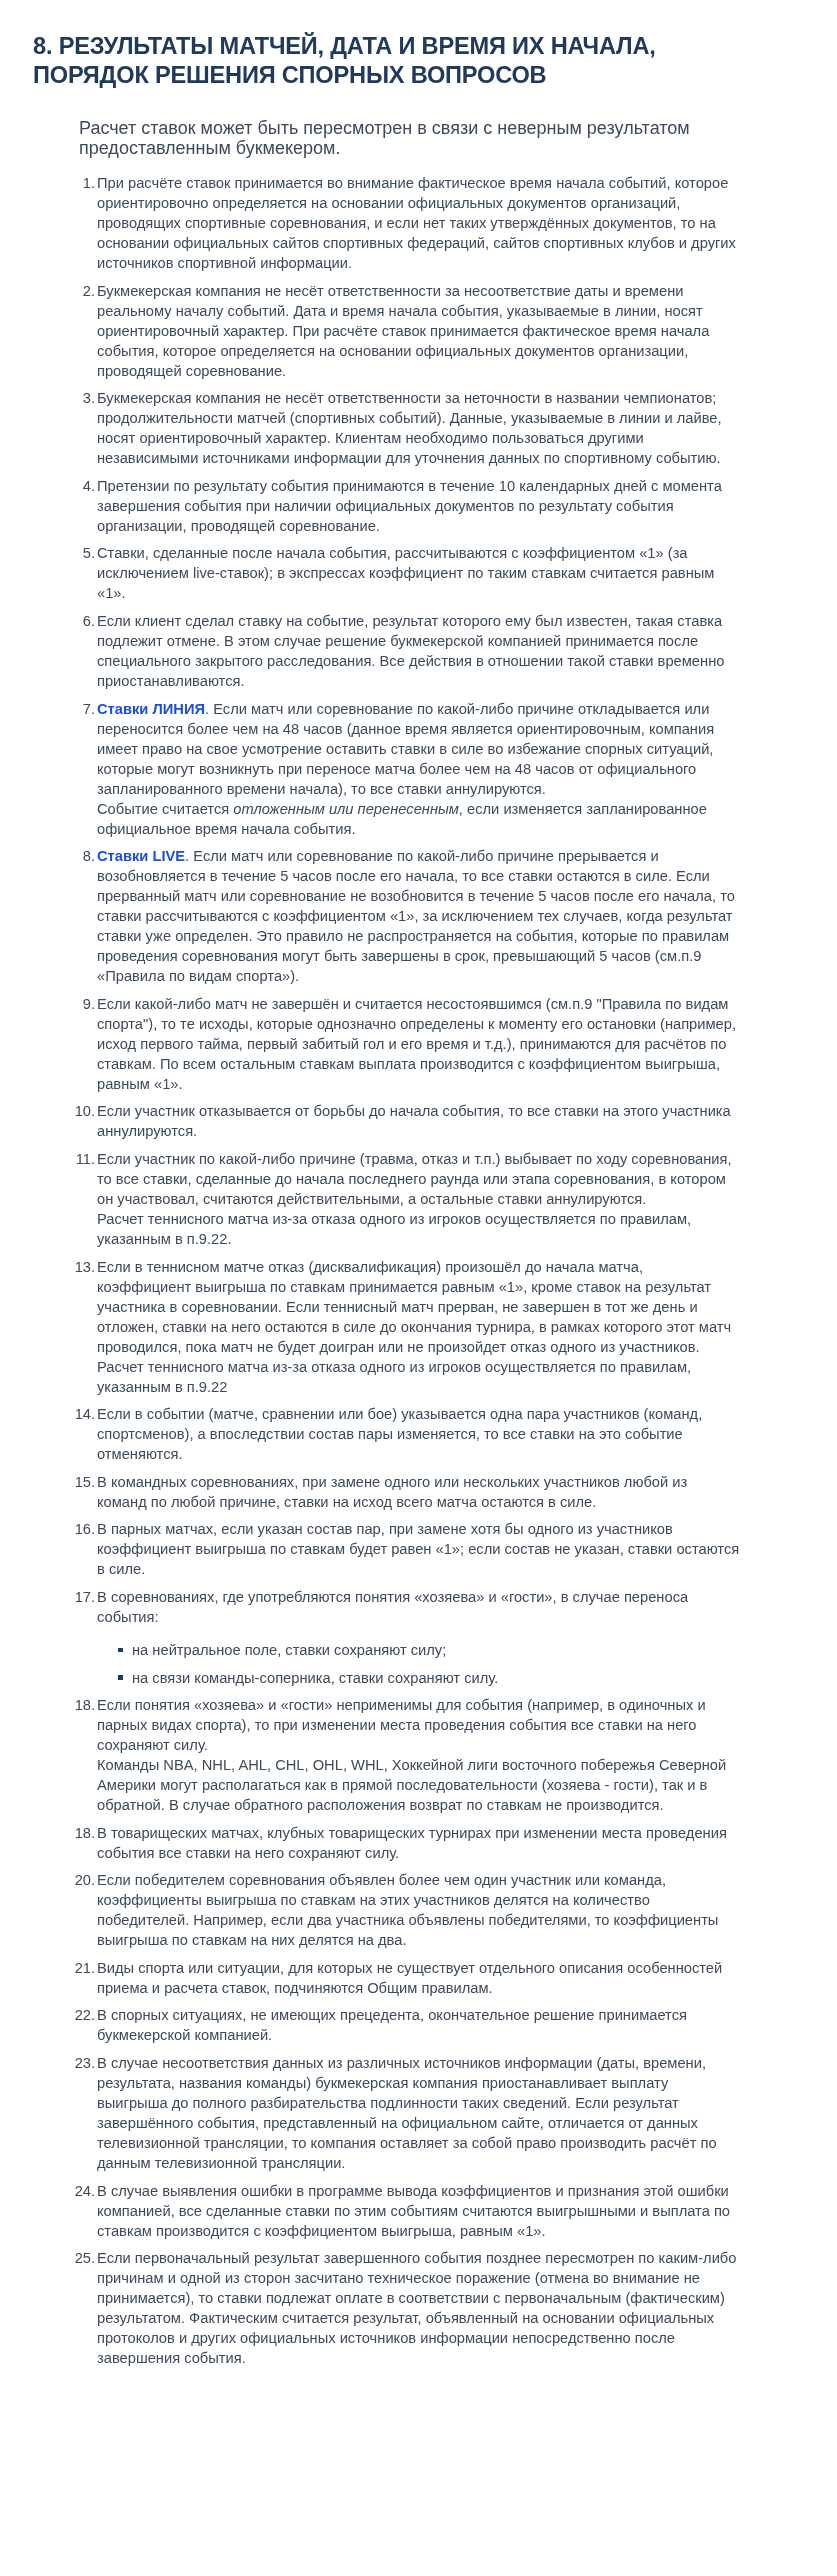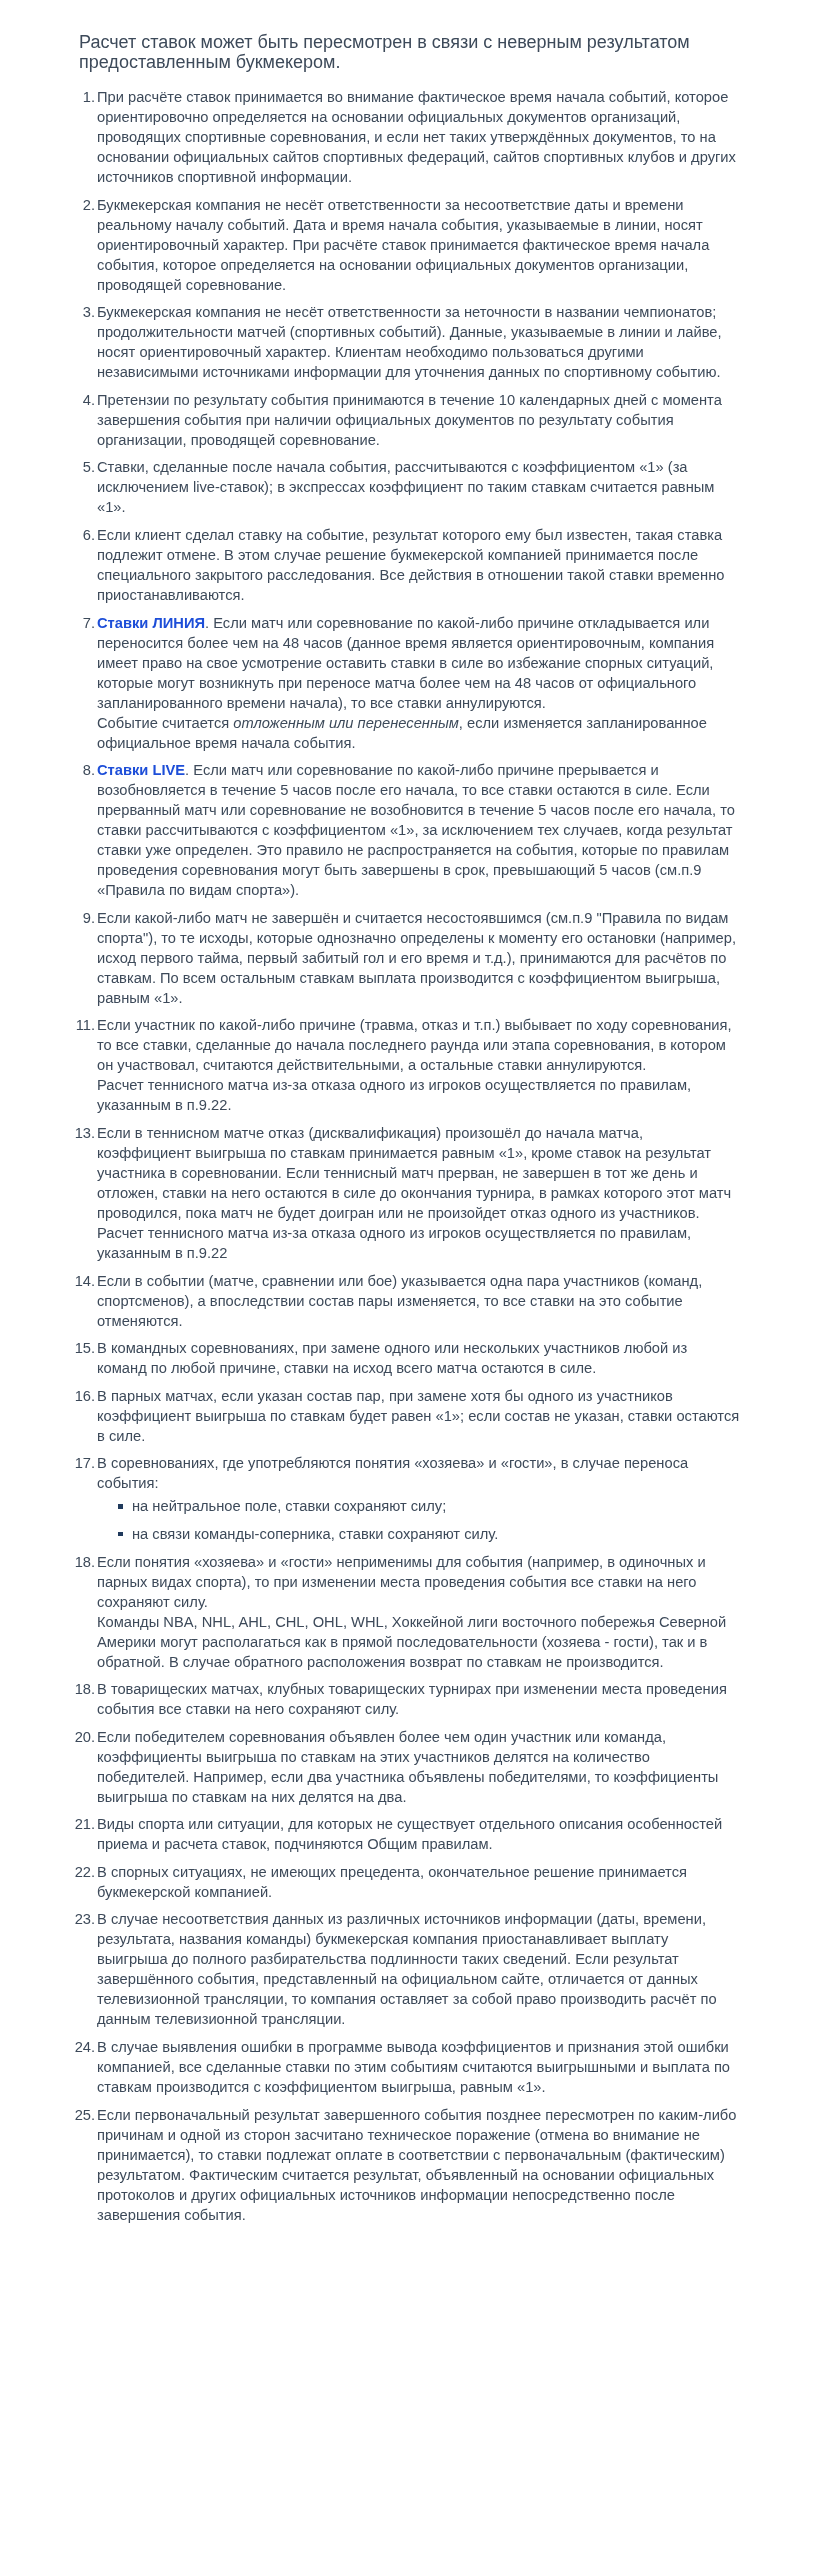--- a/index.html
+++ b/index.html
@@ -43,21 +43,21 @@
     }
     ol.rules > li .num {
       position: absolute;
       right: calc(100% + 1.9px);
       top: 0;
       white-space: nowrap;
     }
     ol.rules > li b { color: #1d4ed8; font-weight: 700; }
     ol.rules > li i { }
     ul.sub {
-      margin: 3px 0 0 0;
+      margin: 13px 0 0 0;
       padding: 0 0 0 35px;
       list-style: none;
     }
     ul.sub li {
       position: relative;
       margin-bottom: 7.6px;
       line-height: 20px;
     }
     ul.sub li .bullet {
       position: absolute;
@@ -65,32 +65,34 @@
       top: 7.6px;
       width: 4.7px;
       height: 4.7px;
       background: #203a5c;
     }
   </style>
 </head>
 <body>
 
 <div class="page">
+  <h1 class="section-title">8. РЕЗУЛЬТАТЫ МАТЧЕЙ, ДАТА И ВРЕМЯ ИХ НАЧАЛА, ПОРЯДОК РЕШЕНИЯ СПОРНЫХ ВОПРОСОВ</h1>
   <p class="intro">Расчет ставок может быть пересмотрен в связи с неверным результатом предоставленным букмекером.</p>
 
   <ol class="rules">
     <li><span class="num">1.</span><span>При расчёте ставок принимается во внимание фактическое время начала событий, которое ориентировочно определяется на основании официальных документов организаций, проводящих спортивные соревнования, и если нет таких утверждённых документов, то на основании официальных сайтов спортивных федераций, сайтов спортивных клубов и других источников спортивной информации.</span></li>
     <li><span class="num">2.</span><span>Букмекерская компания не несёт ответственности за несоответствие даты и времени реальному началу событий. Дата и время начала события, указываемые в линии, носят ориентировочный характер. При расчёте ставок принимается фактическое время начала события, которое определяется на основании официальных документов организации, проводящей соревнование.</span></li>
     <li><span class="num">3.</span><span>Букмекерская компания не несёт ответственности за неточности в названии чемпионатов; продолжительности матчей (спортивных событий). Данные, указываемые в линии и лайве, носят ориентировочный характер. Клиентам необходимо пользоваться другими независимыми источниками информации для уточнения данных по спортивному событию.</span></li>
     <li><span class="num">4.</span><span>Претензии по результату события принимаются в течение 10 календарных дней с момента завершения события при наличии официальных документов по результату события организации, проводящей соревнование.</span></li>
     <li><span class="num">5.</span><span>Ставки, сделанные после начала события, рассчитываются с коэффициентом «1» (за исключением live-ставок); в экспрессах коэффициент по таким ставкам считается равным «1».</span></li>
     <li><span class="num">6.</span><span>Если клиент сделал ставку на событие, результат которого ему был известен, такая ставка подлежит отмене. В этом случае решение букмекерской компанией принимается после специального закрытого расследования. Все действия в отношении такой ставки временно приостанавливаются.</span></li>
     <li><span class="num">7.</span><b>Ставки ЛИНИЯ</b><span>. Если матч или соревнование по какой-либо причине откладывается или переносится более чем на 48 часов (данное время является ориентировочным, компания имеет право на свое усмотрение оставить ставки в силе во избежание спорных ситуаций, которые могут возникнуть при переносе матча более чем на 48 часов от официального запланированного времени начала), то все ставки аннулируются.</span><br><span>Событие считается </span><i>отложенным или перенесенным</i><span>, если изменяется запланированное официальное время начала события.</span></li>
     <li><span class="num">8.</span><b>Ставки LIVE</b><span>. Если матч или соревнование по какой-либо причине прерывается и возобновляется в течение 5 часов после его начала, то все ставки остаются в силе. Если прерванный матч или соревнование не возобновится в течение 5 часов после его начала, то ставки рассчитываются с коэффициентом «1», за исключением тех случаев, когда результат ставки уже определен. Это правило не распространяется на события, которые по правилам проведения соревнования могут быть завершены в срок, превышающий 5 часов (см.п.9 «Правила по видам спорта»).</span></li>
     <li><span class="num">9.</span><span>Если какой-либо матч не завершён и считается несостоявшимся (см.п.9 "Правила по видам спорта"), то те исходы, которые однозначно определены к моменту его остановки (например, исход первого тайма, первый забитый гол и его время и т.д.), принимаются для расчётов по ставкам. По всем остальным ставкам выплата производится с коэффициентом выигрыша, равным «1».</span></li>
+    <li><span class="num">10.</span><span>Если участник отказывается от борьбы до начала события, то все ставки на этого участника аннулируются.</span></li>
     <li><span class="num">11.</span><span>Если участник по какой-либо причине (травма, отказ и т.п.) выбывает по ходу соревнования, то все ставки, сделанные до начала последнего раунда или этапа соревнования, в котором он участвовал, считаются действительными, а остальные ставки аннулируются.</span><br><span>Расчет теннисного матча из-за отказа одного из игроков осуществляется по правилам, указанным в п.9.22.</span></li>
     <li><span class="num">13.</span><span>Если в теннисном матче отказ (дисквалификация) произошёл до начала матча, коэффициент выигрыша по ставкам принимается равным «1», кроме ставок на результат участника в соревновании. Если теннисный матч прерван, не завершен в тот же день и отложен, ставки на него остаются в силе до окончания турнира, в рамках которого этот матч проводился, пока матч не будет доигран или не произойдет отказ одного из участников.</span><br><span>Расчет теннисного матча из-за отказа одного из игроков осуществляется по правилам, указанным в п.9.22</span></li>
     <li><span class="num">14.</span><span>Если в событии (матче, сравнении или бое) указывается одна пара участников (команд, спортсменов), а впоследствии состав пары изменяется, то все ставки на это событие отменяются.</span></li>
     <li><span class="num">15.</span><span>В командных соревнованиях, при замене одного или нескольких участников любой из команд по любой причине, ставки на исход всего матча остаются в силе.</span></li>
     <li><span class="num">16.</span><span>В парных матчах, если указан состав пар, при замене хотя бы одного из участников коэффициент выигрыша по ставкам будет равен «1»; если состав не указан, ставки остаются в силе.</span></li>
     <li><span class="num">17.</span><span>В соревнованиях, где употребляются понятия «хозяева» и «гости», в случае переноса события:</span>
       <ul class="sub">
         <li><span class="bullet"></span><span>на нейтральное поле, ставки сохраняют силу;</span></li>
         <li><span class="bullet"></span><span>на связи команды-соперника, ставки сохраняют силу.</span></li>
       </ul>

